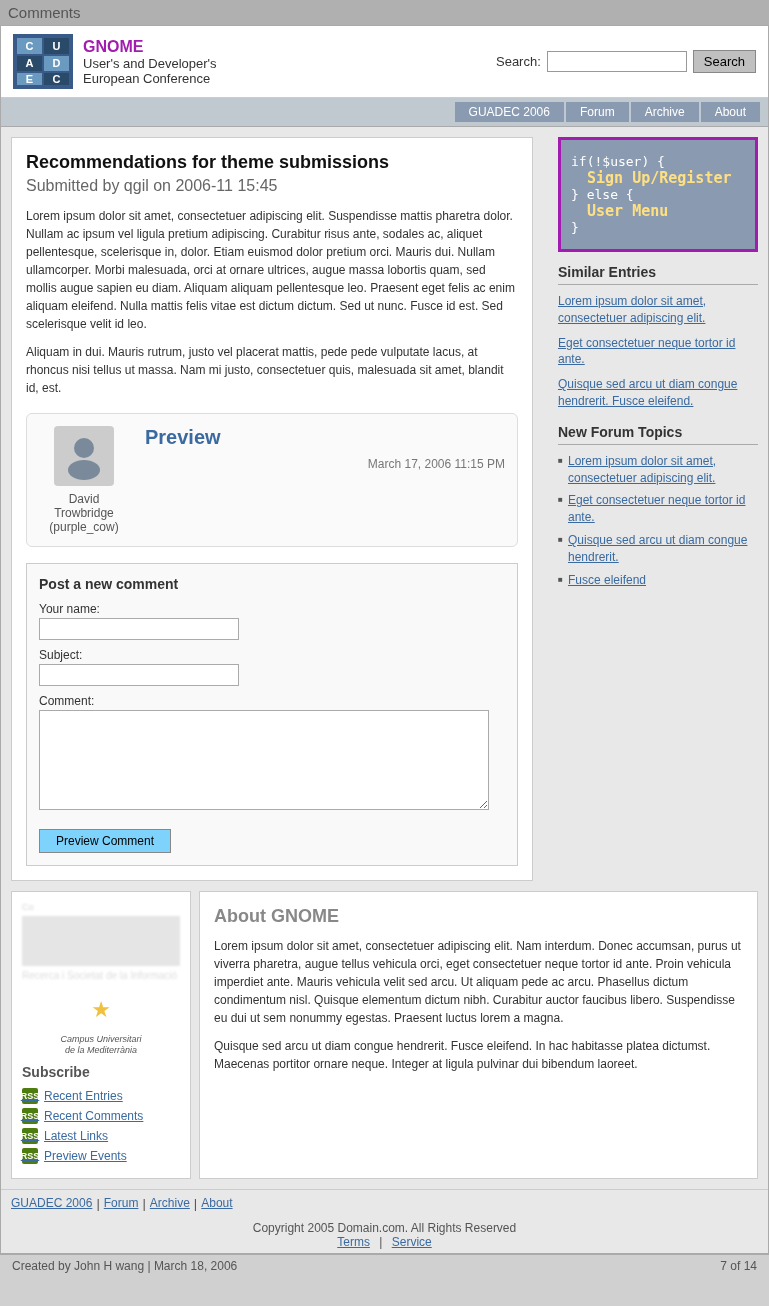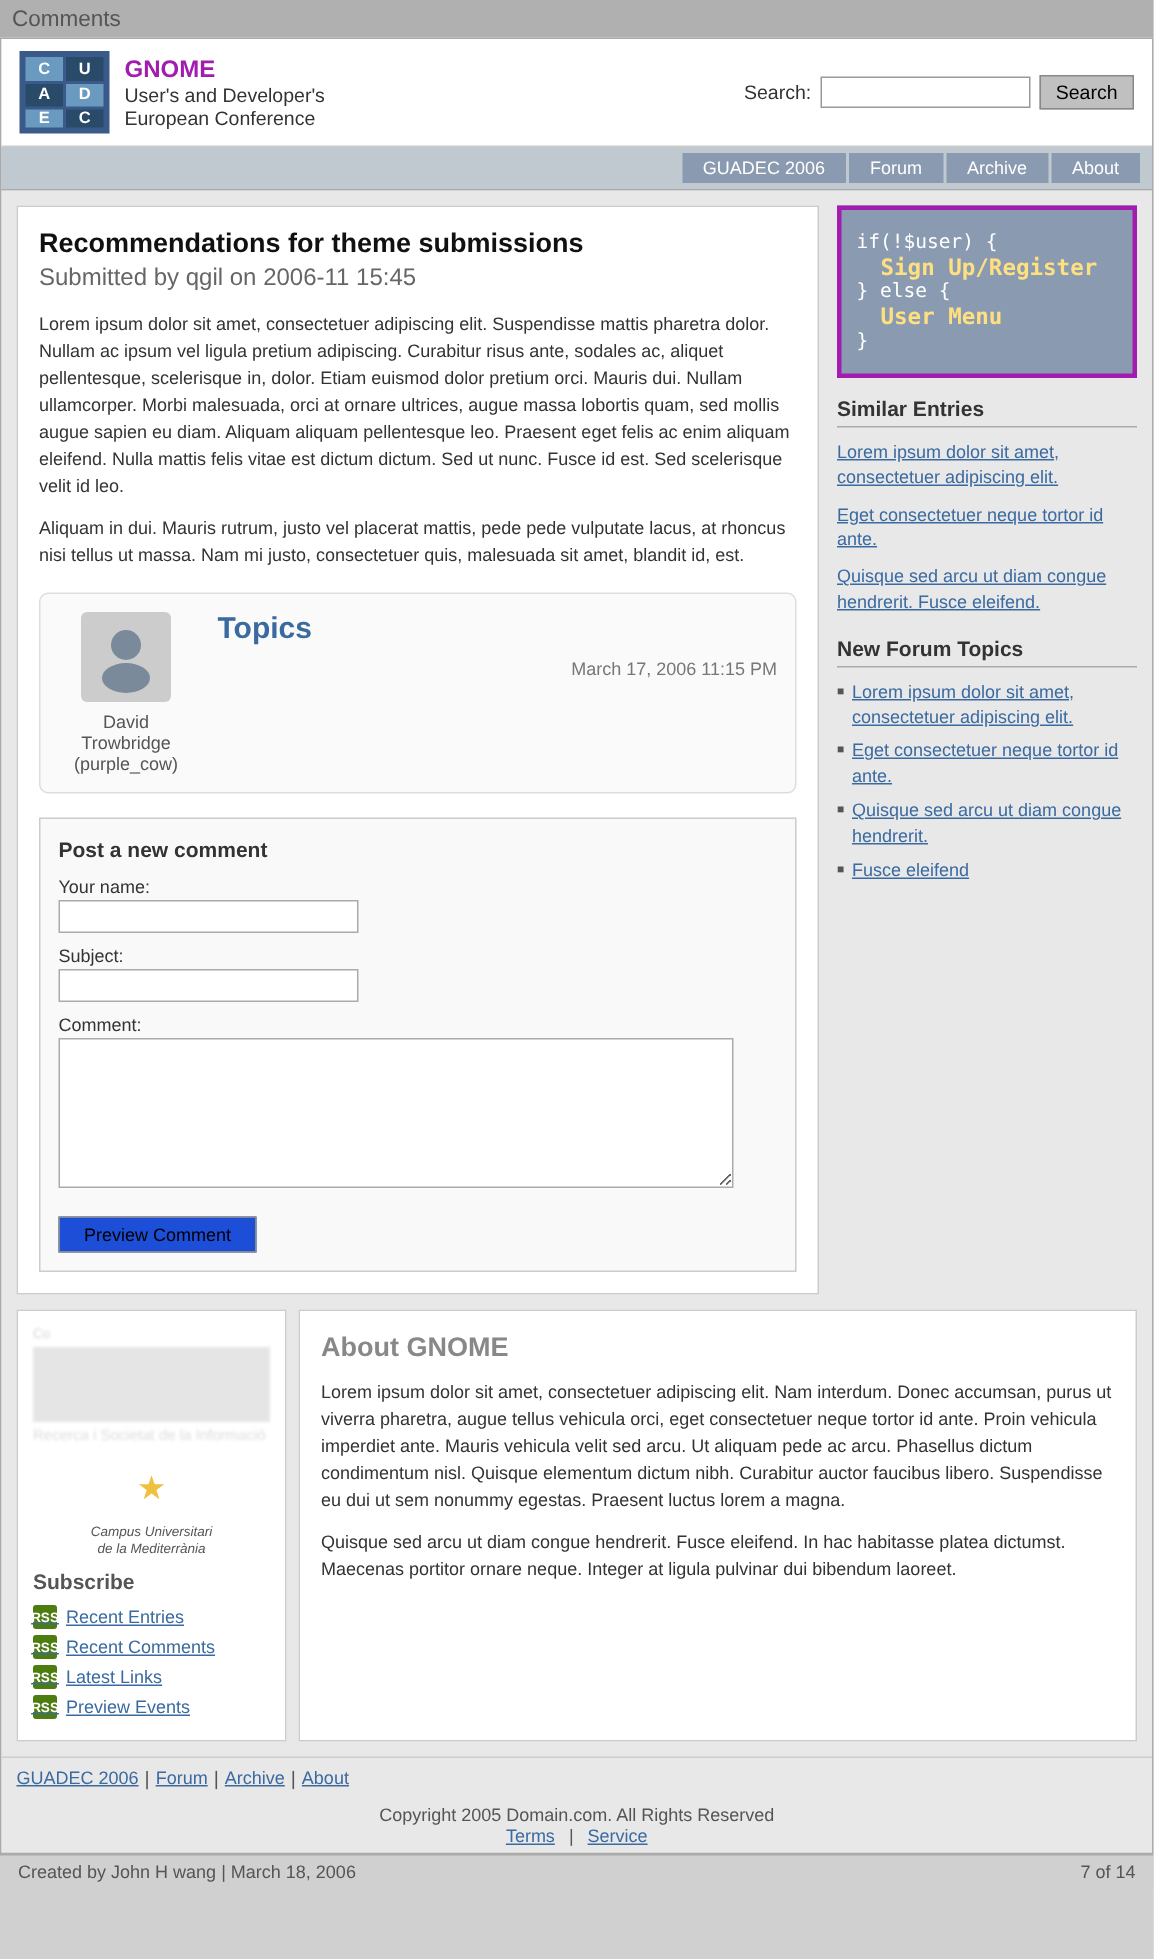--- a/index.html
+++ b/index.html
@@ -29,21 +29,21 @@
     #search-btn { background: #c0c0c0; border: 1px solid #888; padding: 3px 10px; font-size: 13px; cursor: pointer; }
 
     
     #nav-bar { background: #c0c8d0; display: flex; justify-content: flex-end; padding: 4px 8px; gap: 2px; border-bottom: 1px solid #aaa; }
     .nav-tab { background: #8a9ab0; color: white; padding: 3px 14px; font-size: 12px; cursor: pointer; border: none; text-decoration: none; display: inline-block; }
 
     
     #content-area { display: flex; gap: 0; padding: 10px; background: #e8e8e8; }
 
     
-    #main-content { flex: 1; background: #fff; padding: 14px; border: 1px solid #ccc; margin-right: 12px; }
+    #main-content { flex: 1; background: #fff; padding: 14px; border: 1px solid #ccc; margin-right: 25px; }
 
     
     #article-title { font-size: 18px; font-weight: bold; color: #111; margin-bottom: 4px; }
     #article-meta { font-size: 16px; color: #666; margin-bottom: 12px; }
     #article-body { font-size: 12px; color: #333; line-height: 1.5; margin-bottom: 12px; }
     #article-body p { margin-bottom: 10px; }
 
     
     #comment-block { display: flex; margin: 16px 0; border: 1px solid #ddd; border-radius: 6px; padding: 12px; background: #fafafa; gap: 16px; }
     #commenter-info { display: flex; flex-direction: column; align-items: center; min-width: 90px; }
@@ -56,21 +56,21 @@
     #comment-text a { color: #3a6aa0; }
     #comment-date { font-size: 12px; color: #777; text-align: right; }
 
     
     #new-comment { border: 1px solid #ccc; padding: 12px; margin-top: 12px; background: #f9f9f9; }
     #new-comment h3 { font-size: 14px; font-weight: bold; margin-bottom: 10px; }
     .form-group { margin-bottom: 8px; }
     .form-group label { display: block; font-size: 12px; margin-bottom: 2px; }
     .form-group input[type="text"] { width: 200px; border: 1px solid #aaa; padding: 3px; font-size: 12px; }
     .form-group textarea { width: 450px; height: 100px; border: 1px solid #aaa; padding: 3px; font-size: 12px; }
-    #preview-btn { background: #1d4ed8; border: 1px solid #888; padding: 4px 16px; font-size: 12px; cursor: pointer; margin-top: 8px; }
+    #preview-btn { background: #7dd3fc; border: 1px solid #888; padding: 4px 16px; font-size: 12px; cursor: pointer; margin-top: 8px; }
 
     
     #sidebar { width: 200px; }
     #user-box { background: #8a9ab0; color: white; padding: 14px 10px; font-size: 13px; margin-bottom: 12px; border: 3px solid #a21caf; }
     #user-box .code-line { font-family: monospace; font-size: 13px; }
     #user-box .indent { padding-left: 16px; }
     #user-box .highlight { color: #ffe080; font-size: 15px; font-weight: bold; }
 
     #similar-entries { margin-bottom: 14px; }
     #similar-entries h3 { font-size: 14px; font-weight: bold; margin-bottom: 8px; border-bottom: 1px solid #aaa; padding-bottom: 4px; }
@@ -174,21 +174,21 @@
             <div id="avatar-area">
 
               <svg viewBox="0 0 48 48" xmlns="http://www.w3.org/2000/svg">
                 <circle cx="24" cy="16" r="10" fill="#7a8a9a"></circle>
                 <ellipse cx="24" cy="38" rx="16" ry="10" fill="#7a8a9a"></ellipse>
               </svg>
             </div>
             <div id="commenter-name">David<br>Trowbridge<br>(purple_cow)</div>
           </div>
           <div id="comment-content">
-            <div id="comment-heading">Topics</div>
+            <div id="comment-heading">Preview</div>
             <div id="comment-date">March 17, 2006  11:15 PM</div>
           </div>
         </div>
 
         <div id="new-comment">
           <h3>Post a new comment</h3>
           <div class="form-group">
             <label>Your name:</label>
             <input type="text" style="">
           </div>

